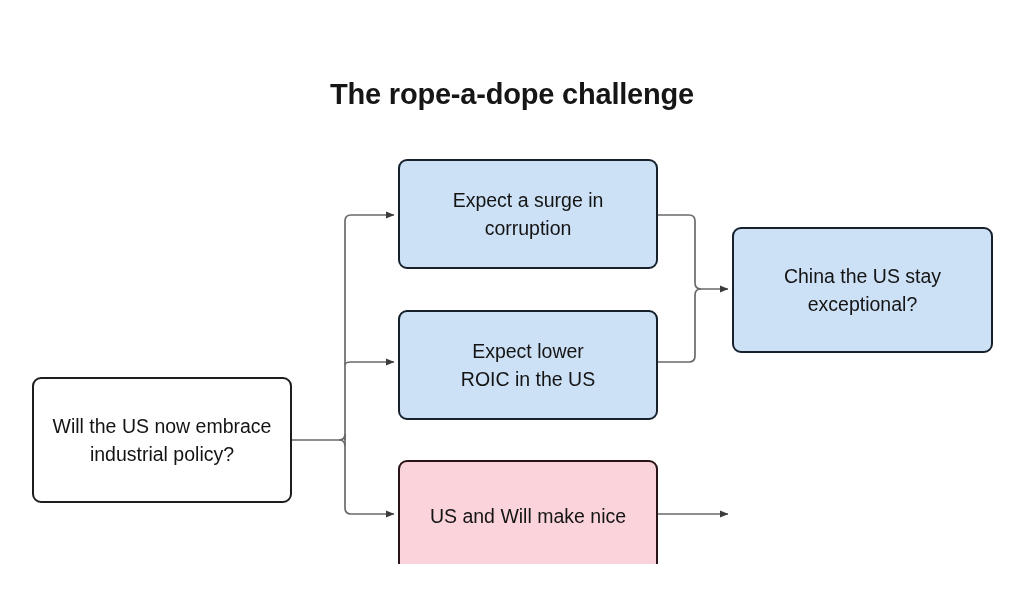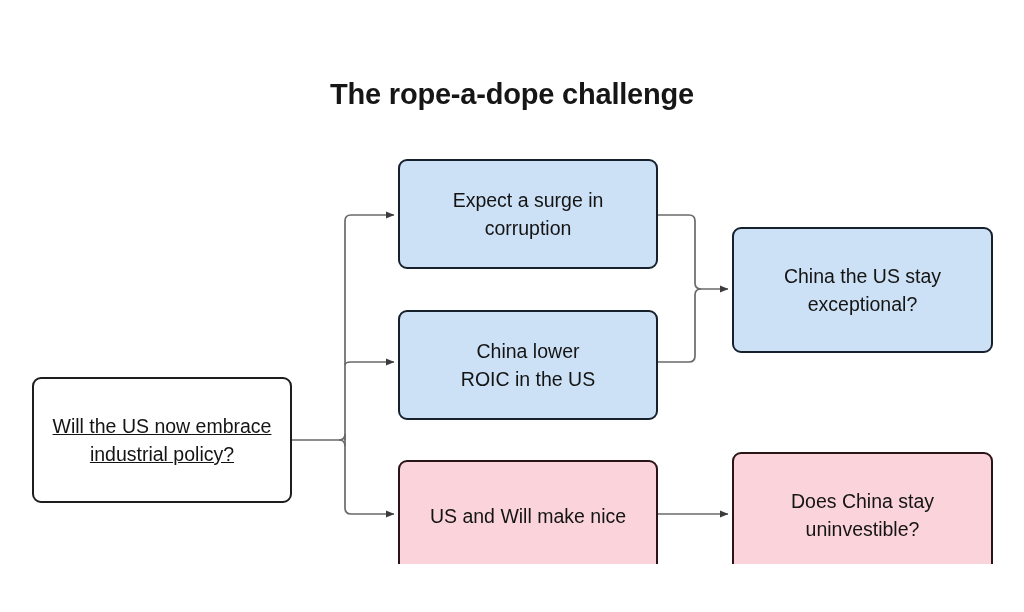--- a/index.html
+++ b/index.html
@@ -57,21 +57,21 @@
   }
   .node-blue {
     border: 2.4px solid #17212e;
     background: #cde1f6;
   }
   .node-pink {
     border: 2.4px solid #2a1418;
     background: #fbd4db;
   }
   
-  #node-root        { left: 32px;  top: 377px; width: 260px; height: 126px; text-decoration: underline; }
+  #node-root        { left: 32px;  top: 377px; width: 260px; height: 126px; }
   #node-corruption  { left: 398px; top: 159px; width: 260px; height: 110px; }
   #node-roic        { left: 398px; top: 310px; width: 260px; height: 110px; }
   #node-exceptional { left: 732px; top: 227px; width: 261px; height: 126px; }
   #node-makenice    { left: 398px; top: 460px; width: 260px; height: 112px; }
   #node-uninvest    { left: 732px; top: 452px; width: 261px; height: 126px; }
 </style>
 </head>
 <body>
 
 <div id="canvas">
@@ -100,24 +100,22 @@
 
     <path d="M658,514 L728,514" fill="none" stroke="#6a6a6a" stroke-width="1.7" marker-end="url(#arrow)"></path>
   </svg>
 
   <div id="node-root" class="node node-root">Will the US now embrace
 industrial policy?</div>
 
   <div id="node-corruption" class="node node-blue">Expect a surge in
 corruption</div>
 
-  <div id="node-roic" class="node node-blue">China lower
+  <div id="node-roic" class="node node-blue">Expect lower
 ROIC in the US</div>
 
   <div id="node-exceptional" class="node node-blue">China the US stay
 exceptional?</div>
 
   <div id="node-makenice" class="node node-pink">US and Will make nice</div>
 
-  <div id="node-uninvest" class="node node-pink">Does China stay
-uninvestible?</div>
 
 </div>
 
 </body></html>

